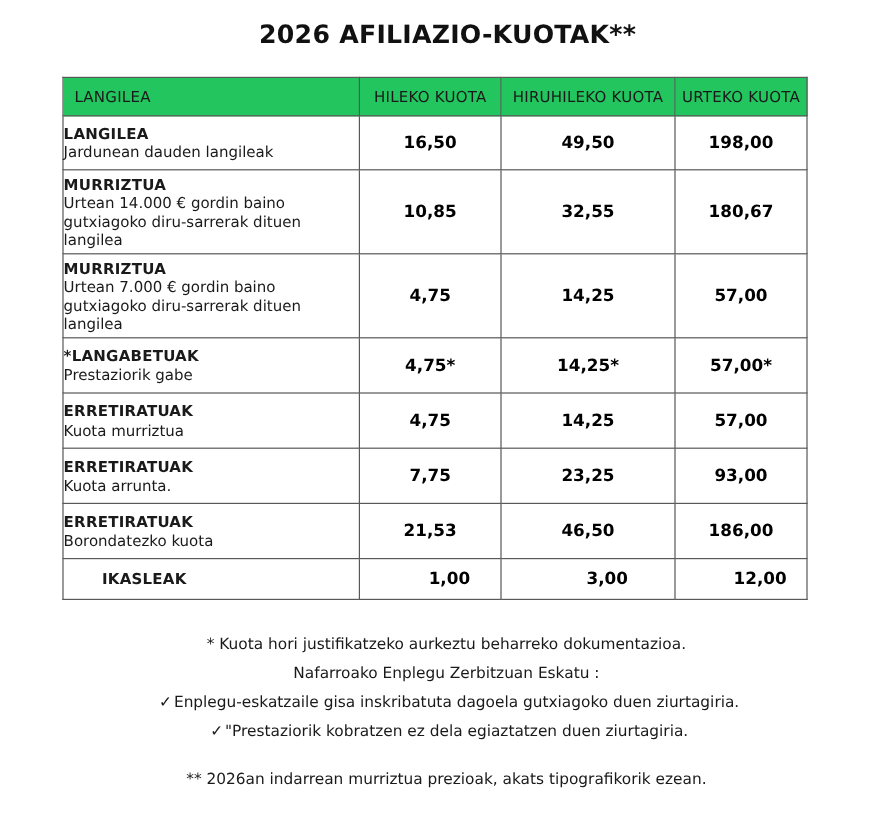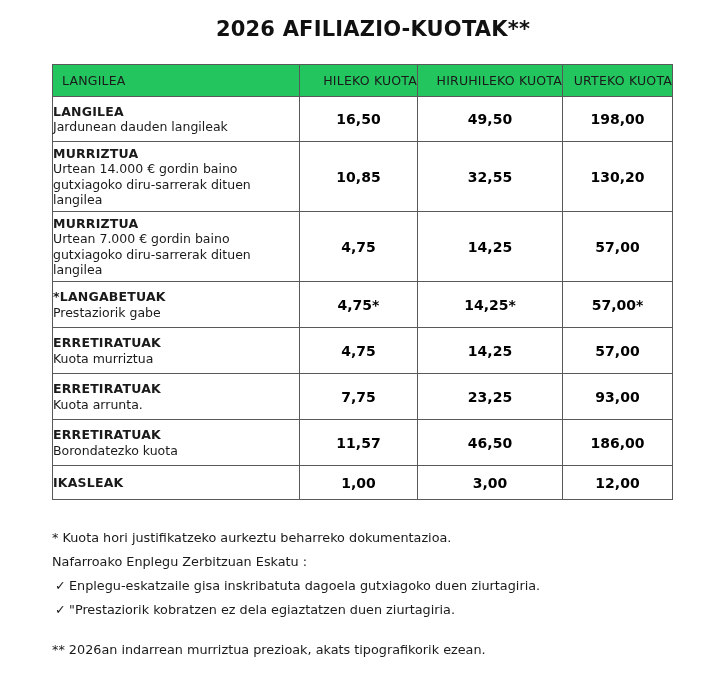--- a/index.html
+++ b/index.html
@@ -52,21 +52,21 @@
     font-weight: normal;
     letter-spacing: 0.2px;
     height: 31px;
     color: #1a1a1a;
   }
   thead th.left {
     text-align: left;
     padding-left: 9px;
   }
   thead th.ctr {
-    text-align: right;
+    text-align: center;
   }
   td.label {
     padding: 7px 9px 8px 9px;
     font-size: 12.5px;
     line-height: 15.5px;
     color: #1a1a1a;
   }
   td.label .l1 {
     font-weight: bold;
     letter-spacing: 0.2px;
@@ -82,25 +82,26 @@
     font-weight: bold;
     color: #000000;
   }
   tr.r0 td { height: 44px; }
   tr.r1 td { height: 69px; }
   tr.r2 td { height: 69px; }
   tr.r3 td { height: 45px; }
   tr.r4 td { height: 45px; }
   tr.r5 td { height: 45px; }
   tr.r6 td { height: 45px; }
-  tr.r7 td { height: 33px; }
+  tr.r7 td { height: 33px; padding-left: 32px; }
 
   .notes {
     margin: 26px 52px 0 52px;
     width: 640px;
+    text-align: center;
   }
   .notes p {
     margin: 0 0 0 0;
     font-size: 12.8px;
     line-height: 24px;
     color: #1a1a1a;
   }
   .notes p.check {
     padding-left: 3px;
   }
@@ -146,21 +147,21 @@
           <td class="num">49,50</td>
           <td class="num">198,00</td>
         </tr>
         <tr class="r1">
           <td class="label">
             <span class="l1">MURRIZTUA</span>
             <span class="l2">Urtean 14.000 € gordin baino gutxiagoko diru-sarrerak dituen langilea</span>
           </td>
           <td class="num">10,85</td>
           <td class="num">32,55</td>
-          <td class="num">130,20</td>
+          <td class="num">180,67</td>
         </tr>
         <tr class="r2">
           <td class="label">
             <span class="l1">MURRIZTUA</span>
             <span class="l2">Urtean 7.000 € gordin baino gutxiagoko diru-sarrerak dituen langilea</span>
           </td>
           <td class="num">4,75</td>
           <td class="num">14,25</td>
           <td class="num">57,00</td>
         </tr>
@@ -189,21 +190,21 @@
           </td>
           <td class="num">7,75</td>
           <td class="num">23,25</td>
           <td class="num">93,00</td>
         </tr>
         <tr class="r6">
           <td class="label">
             <span class="l1">ERRETIRATUAK</span>
             <span class="l2">Borondatezko kuota</span>
           </td>
-          <td class="num">11,57</td>
+          <td class="num">21,53</td>
           <td class="num">46,50</td>
           <td class="num">186,00</td>
         </tr>
         <tr class="r7">
           <td class="label">
             <span class="l1">IKASLEAK</span>
           </td>
           <td class="num">1,00</td>
           <td class="num">3,00</td>
           <td class="num">12,00</td>

